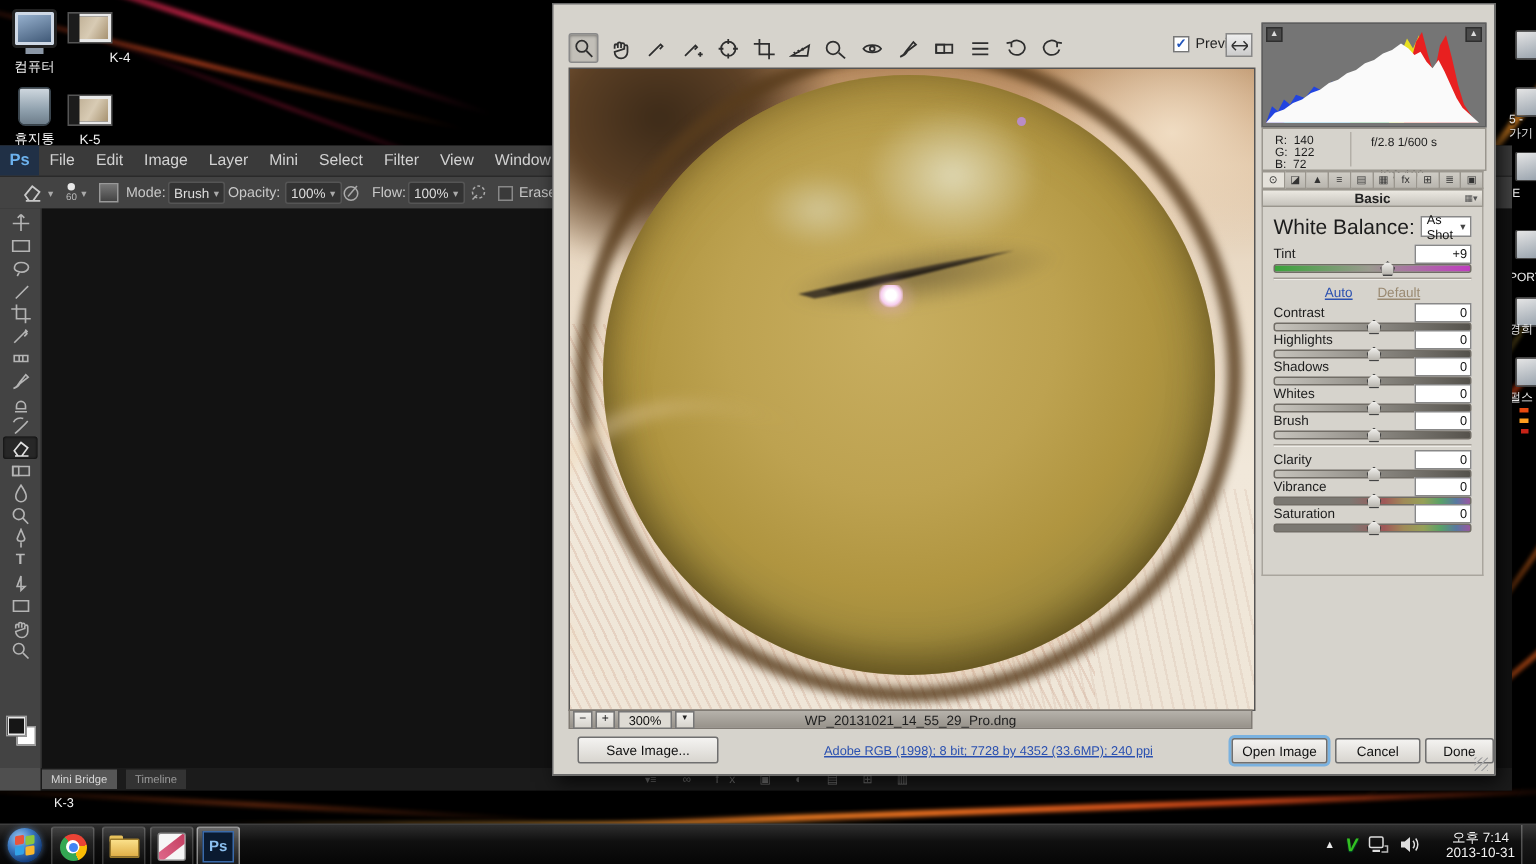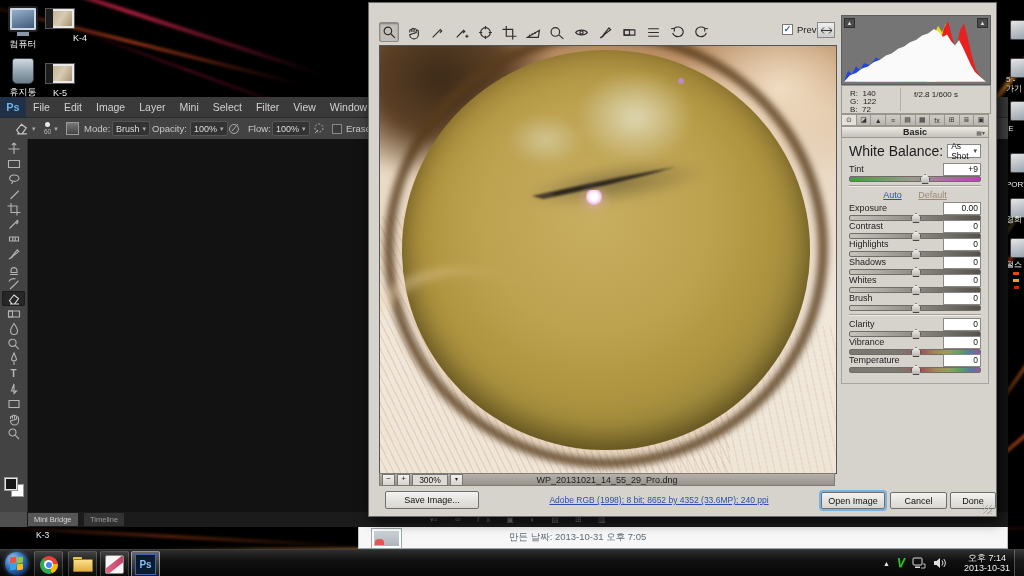--- a/index.html
+++ b/index.html
@@ -156,26 +156,20 @@
       <div class="edge-lab" style="position: absolute; left: 2px; top: 180px; width: 18px;">PORT</div>
       <div class="edge-ic" style="position: absolute; right: 0px; top: 198px;"></div>
       <div class="edge-lab" style="position: absolute; left: 2px; top: 215px; width: 18px;">경희</div>
       <div class="edge-ic" style="position: absolute; right: 0px; top: 238px;"></div>
       <div class="edge-lab" style="position: absolute; left: 2px; top: 260px; width: 18px;">펄스</div>
     </div>
   <div class="abs" style="left:1013px;top:272px;width:6px;height:3px;background:#e84a10;"></div>
   <div class="abs" style="left:1013px;top:279px;width:6px;height:3px;background:#ffa020;"></div>
   <div class="abs" style="left:1014px;top:286px;width:5px;height:3px;background:#c82418;"></div>
 
-  <div class="abs" id="explorer">
-    <div class="thumb">
-        <i></i>
-      </div>
-    <div class="created">만든 날짜: 2013-10-31 오후 7:05</div>
-  </div>
 
   <div class="abs" id="ps">
     <div class="abs" id="ps-menubar">
       <div id="ps-logo">Ps</div>
       <div id="menu-items" style="display:flex;">
           <span class="menu-item">File</span>
           <span class="menu-item">Edit</span>
           <span class="menu-item">Image</span>
           <span class="menu-item">Layer</span>
           <span class="menu-item">Mini</span>
@@ -482,21 +476,21 @@
       <span>WP_20131021_14_55_29_Pro.dng</span>
     </div>
     <div class="abs" id="zoomctl">
       <span class="zbtn">−</span>
       <span class="zbtn">+</span>
       <span id="zlevel">300%</span>
       <span class="zbtn" style="font-size:6px;">▾</span>
     </div>
 
     <div class="abs wbtn" id="save-btn">Save Image...</div>
-    <div class="abs" id="wf-link">Adobe RGB (1998); 8 bit; 8652 by 4352 (33.6MP); 240 ppi</div>
+    <div class="abs" id="wf-link">Adobe RGB (1998); 8 bit; 7728 by 4352 (33.6MP); 240 ppi</div>
     <div class="abs wbtn" id="open-btn">Open Image</div>
     <div class="abs wbtn" id="cancel-btn">Cancel</div>
     <div class="abs wbtn" id="done-btn">Done</div>
     <div class="abs" id="acr-grip"></div>
 
     <div class="abs" id="histo">
       <span class="clipw" style="left:2px;">▲</span>
       <span class="clipw" style="right:2px;">▲</span>
       <svg width="146" height="66" viewBox="0 0 146 60" preserveAspectRatio="none" style="position:absolute;left:0;bottom:0;">
         <polygon points="2,58 6,50 10,53 13,58" fill="#e03030"></polygon>
@@ -556,27 +550,20 @@
             </div>
           </div>
         </div>
       <div class="divider"></div>
       <div id="auto-row">
         <span class="auto">Auto</span>
         <span class="def">Default</span>
       </div>
       <div id="slider-group-2">
           <div class="sl-row">
-            <span class="sl-lab">Exposure</span>
-            <span class="sl-val">0.00</span>
-            <div class="sl-track">
-              <div class="sl-thumb" style="left: calc(50% - 4px);"></div>
-            </div>
-          </div>
-          <div class="sl-row">
             <span class="sl-lab">Contrast</span>
             <span class="sl-val">0</span>
             <div class="sl-track">
               <div class="sl-thumb" style="left: calc(50% - 4px);"></div>
             </div>
           </div>
           <div class="sl-row">
             <span class="sl-lab">Highlights</span>
             <span class="sl-val">0</span>
             <div class="sl-track">
@@ -615,21 +602,21 @@
             </div>
           </div>
           <div class="sl-row">
             <span class="sl-lab">Vibrance</span>
             <span class="sl-val">0</span>
             <div class="sl-track track-vib">
               <div class="sl-thumb" style="left: calc(50% - 4px);"></div>
             </div>
           </div>
           <div class="sl-row">
-            <span class="sl-lab">Temperature</span>
+            <span class="sl-lab">Saturation</span>
             <span class="sl-val">0</span>
             <div class="sl-track track-vib">
               <div class="sl-thumb" style="left: calc(50% - 4px);"></div>
             </div>
           </div>
         </div>
     </div>
   </div>
 
   <div class="abs" id="taskbar">

